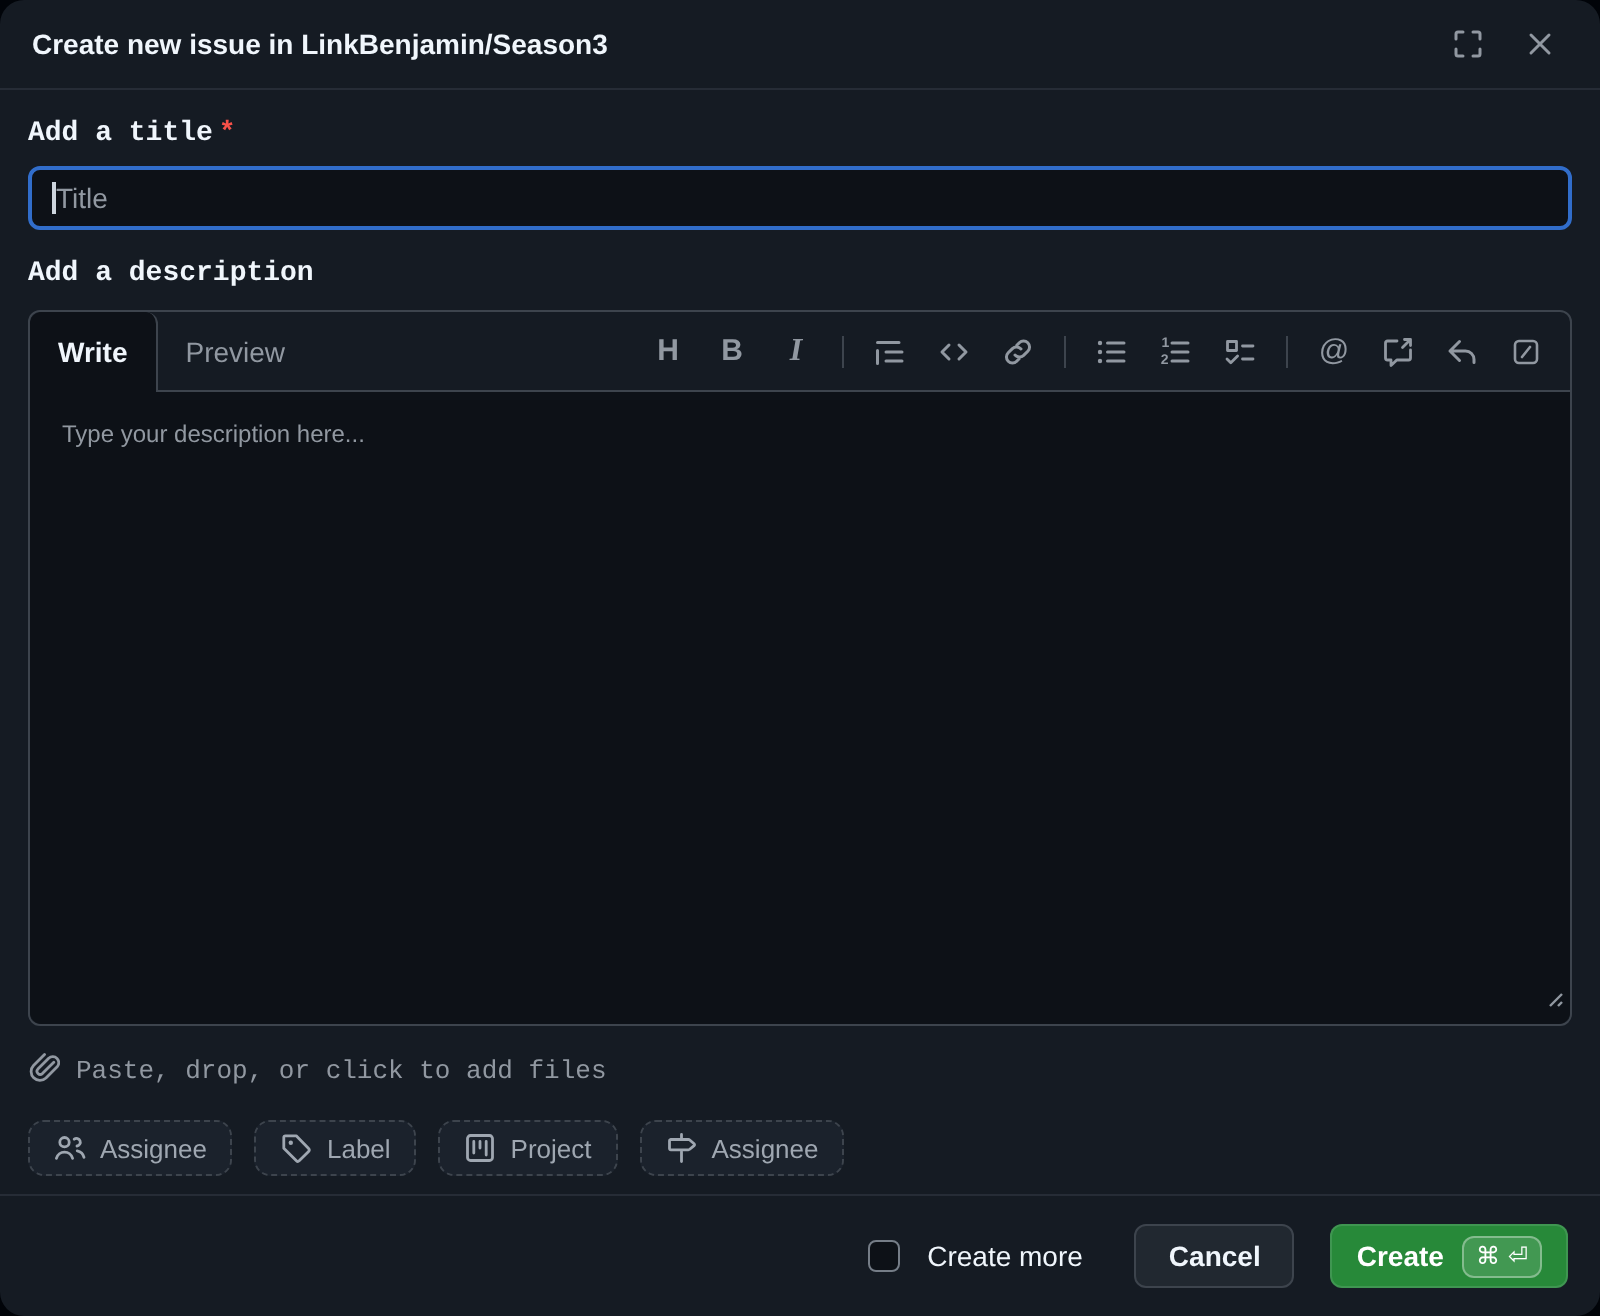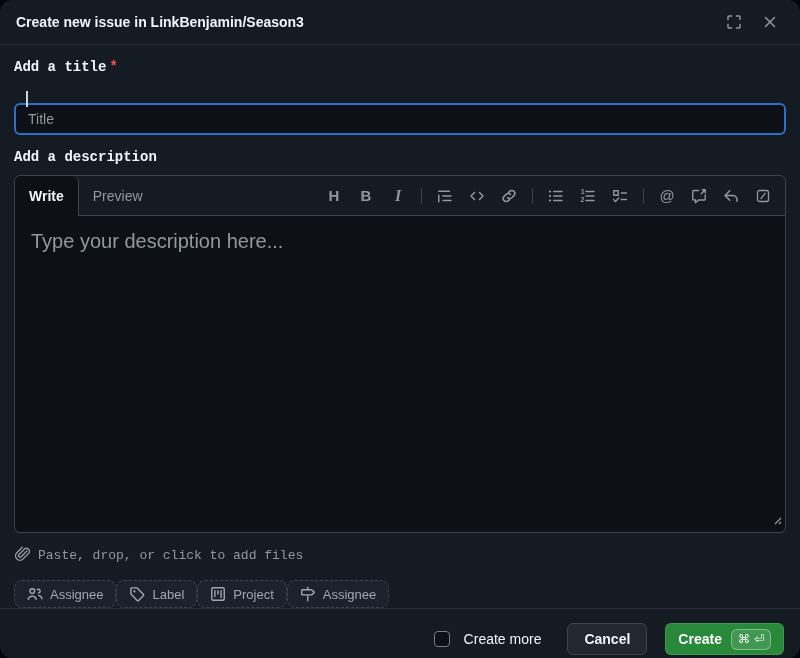--- a/index.html
+++ b/index.html
@@ -26,21 +26,21 @@
 
   
   .dialog-body { flex:1 1 auto; padding:14px 14px 0; display:flex; flex-direction:column; }
   .field-label { font-size:14px; font-weight:600; color:#f0f6fc; margin-bottom:8px;font-family:Liberation Mono, monospace; }
   .required-marker { color:#f85149; margin-left:3px; font-weight:600; }
 
   .title-input-wrap { position:relative; margin-bottom:14px; }
   .title-input {
     width:100%; height:32px; background:#0d1117; color:#f0f6fc;
     border:2px solid #316dca; border-radius:6px; padding:0 12px;
-    font-size:14px; font-family:inherit; outline:none;margin-top:20px;
+    font-size:14px; font-family:inherit; outline:none;
   }
   .title-input::placeholder { color:#9198a1; }
   .text-cursor {
     position:absolute; left:12px; top:8px; width:1.5px; height:16px;
     background:#cdd5de; pointer-events:none;
   }
 
   
   .editor {
     margin-top:2px; border:1px solid #3d444d; border-radius:6px;
@@ -67,34 +67,34 @@
   .tb-divider { width:1px; height:16px; background:#3d444d; margin:0 5px; align-self:center; }
   .g-heading { font-size:15px; font-weight:700; }
   .g-bold    { font-size:15px; font-weight:800; }
   .g-italic  { font-family:"Liberation Serif","DejaVu Serif",serif; font-style:italic; font-size:16px; font-weight:600; }
   .g-mention { font-size:15px; font-weight:500; }
 
   .editor-content { flex:1 1 auto; position:relative; background:#0d1117; border-radius:0 0 6px 6px; }
   .description-textarea {
     position:absolute; inset:0; width:100%; height:100%;
     background:transparent; border:none; outline:none; resize:none;
-    padding:14px 16px; font-size:20px; color:#fef9c3; font-family:inherit;
+    padding:14px 16px; font-size:12px; color:#fef9c3; font-family:inherit;
   }
   .description-textarea::placeholder { color:#9198a1; }
   .resize-grip { position:absolute; right:3px; bottom:3px; color:#9198a1; cursor:nwse-resize; }
 
   
   .attach-row {
     margin-top:10px; display:flex; align-items:center; gap:8px;
     color:#9198a1; font-size:13px; background:transparent; border:none;
     cursor:pointer; font-family:Liberation Mono, monospace; width:fit-content; padding:2px 0;
   }
 
   
-  .pills-row { margin-top:13px; display:flex; gap:0; }
+  .pills-row { margin-top:13px; display:flex; gap:11px; }
   .pill {
     height:28px; display:flex; align-items:center; gap:7px; padding:0 12px;
     border:1px dashed #3d444d; border-radius:8px; background:#1b222c;
     color:#9fa7b1; font-size:13px; font-weight:500; cursor:pointer; font-family:inherit;
   }
   .pill svg { flex:0 0 auto; }
 
   
   .dialog-footer {
     margin-top:auto; flex:0 0 61px; border-top:1px solid #262c36;

